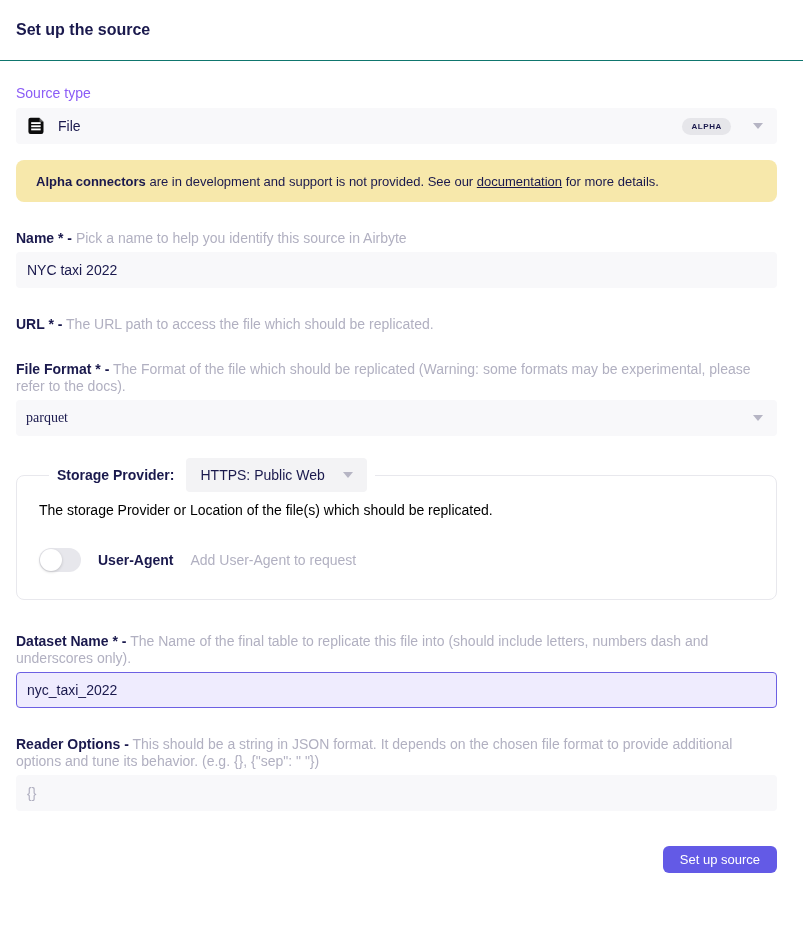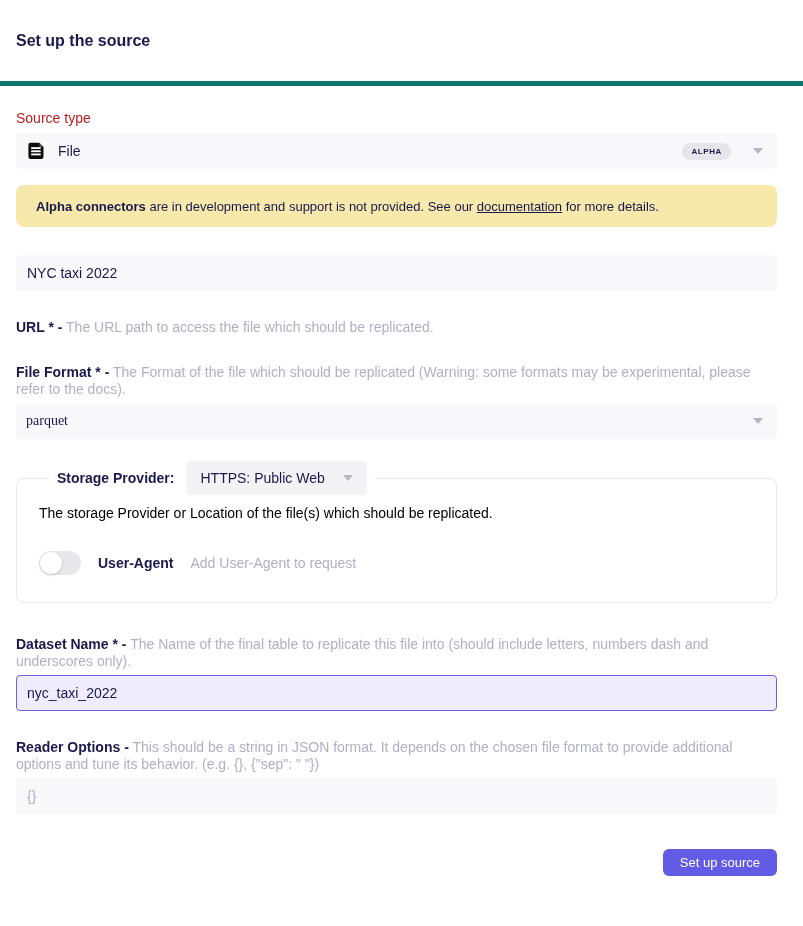--- a/index.html
+++ b/index.html
@@ -6,33 +6,33 @@
   html, body { margin: 0; padding: 0; }
   body {
     width: 803px; height: 926px;
     background: #ffffff;
     font-family: "Liberation Sans", sans-serif;
     color: #1a194d;
     font-size: 14px;
     overflow: hidden;
   }
   .header {
-    height: 86px;
-    border-bottom: 5px solid #0f766e;
+    height: 61px;
+    border-bottom: 1px solid #0f766e;
     display: flex; align-items: center;
     padding: 0 16px;
   }
   .header h1 {
     margin: 0; font-size: 16px; font-weight: 700; color: #1a194d;
   }
   .content { margin: 0 16px; width: 761px; }
 
   .section-label {
     margin-top: 24px; margin-bottom: 7px;
-    font-weight: 500; color: #b91c1c;
+    font-weight: 500; color: #8b5cf6;
   }
   .select-row {
     height: 36px; background: #f8f8fa; border-radius: 4px;
     display: flex; align-items: center; gap: 12px;
     padding: 0 14px 0 10px; cursor: pointer;
   }
   .select-row .val { color: #1a194d; text-align: center; }
   .badge {
     margin-left: auto;
     background: #e6e6ea; color: #1a194d;
@@ -151,20 +151,24 @@
   </div>
 
   <div class="banner">
     <span class="b">Alpha connectors</span>
       <span> are in development and support is not provided. See our </span>
       <a>documentation</a>
       <span> for more details.</span>
   </div>
 
   <div class="field">
+    <div class="field-label">
+      <span class="b">Name * -</span>
+      <span class="desc">Pick a name to help you identify this source in Airbyte</span>
+    </div>
     <input class="text-input" type="text" value="NYC taxi 2022" style="">
   </div>
 
   <div class="field">
     <div class="field-label">
       <span class="b">URL * -</span>
       <span class="desc">The URL path to access the file which should be replicated.</span>
     </div>
   </div>
 

